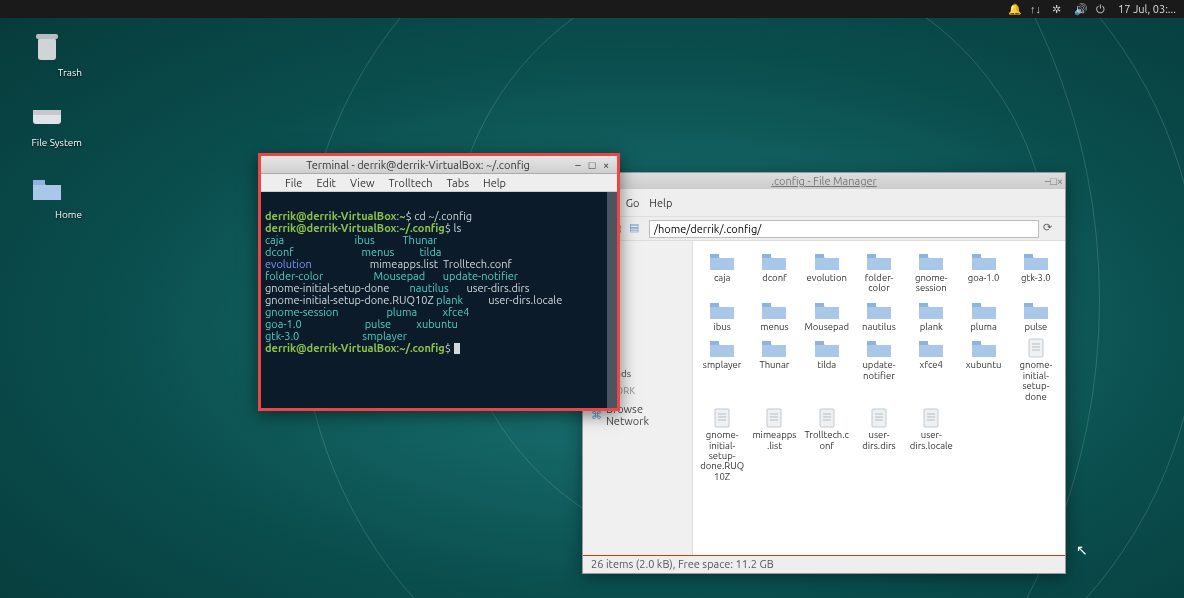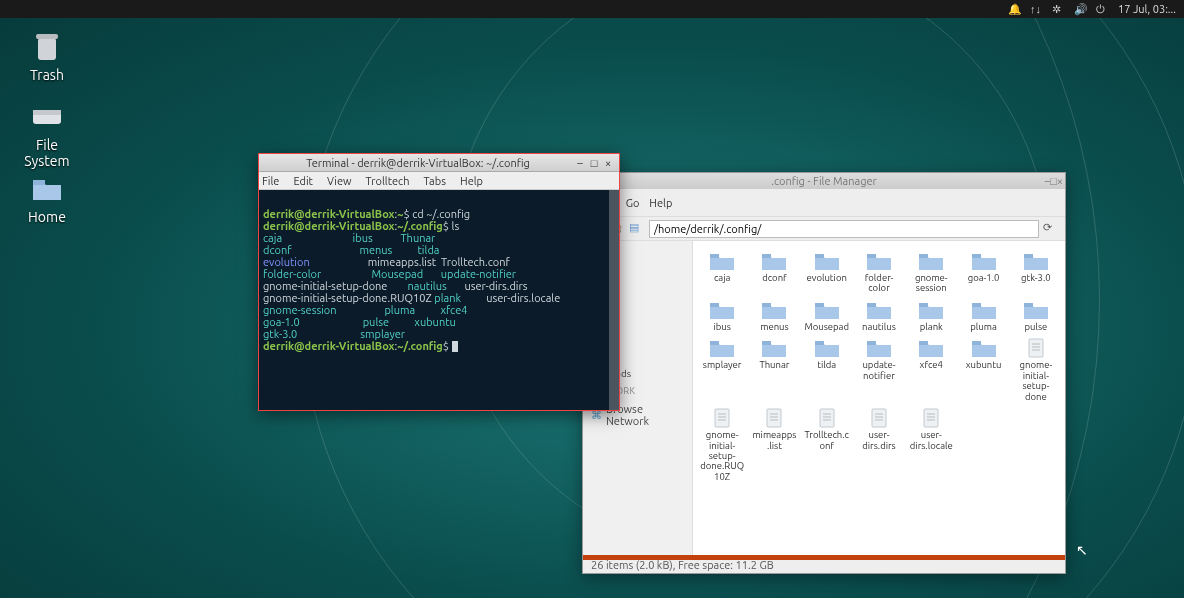--- a/index.html
+++ b/index.html
@@ -7,55 +7,55 @@
 
 .taskbar { position: absolute; top: 0; left: 0; right: 0; height: 18px; background: #1a1a1a; display: flex; align-items: center; color: #ddd; font-size: 10px; }
 .taskbar .left { display: flex; gap: 2px; margin-left: 4px; }
 .task-btn { background: #2a2a2a; padding: 1px 6px; border-radius: 2px; display: flex; align-items: center; gap: 3px; }
 .task-btn .mini { width: 10px; height: 10px; background: #666; }
 .taskbar .right { margin-left: auto; display: flex; gap: 10px; align-items: center; padding-right: 8px; }
 .tray-ic { width: 12px; height: 12px; color: #ccc; }
 
 .desk-icon { position: absolute; width: 70px; text-align: center; color: #fff; cursor: pointer; }
 .desk-icon .ic { width: 36px; height: 36px; margin: 0 auto 3px; }
-.desk-icon .lbl { font-size: 14px; text-shadow: 0 1px 2px #000; }
-
-.term-win { position: absolute; left: 258px; top: 153px; width: 362px; height: 258px; background: #0d1b2a; border: 1px solid #ef4444; box-shadow: 0 4px 16px rgba(0,0,0,.5); display: flex; flex-direction: column; }
+.desk-icon .lbl { font-size: 10px; text-shadow: 0 1px 2px #000; text-align: right; }
+
+.term-win { position: absolute; left: 258px; top: 153px; width: 362px; height: 258px; background: #0d1b2a; border: 3px solid #ef4444; box-shadow: 0 4px 16px rgba(0,0,0,.5); display: flex; flex-direction: column; }
 .titlebar { height: 18px; background: linear-gradient(#e6e6e6,#cfcfcf); display: flex; align-items: center; padding: 0 4px; font-size: 10px; color: #333; border-bottom: 1px solid #aaa; }
 .titlebar .t { flex: 1; text-align: center; }
 .titlebar .wbtn { width: 14px; height: 14px; text-align: center; line-height: 14px; cursor: pointer; }
-.menubar { height: 18px; background: #eee; display: flex; gap: 14px; padding: 0 3px; align-items: center; font-size: 11px; color: #333; border-bottom: 1px solid #ccc; }
+.menubar { height: 18px; background: #eee; display: flex; gap: 14px; padding: 0 24px; align-items: center; font-size: 11px; color: #333; border-bottom: 1px solid #ccc; }
 .menubar span { cursor: pointer; }
 .term-body { flex: 1; background: #0c1b2a; font-family: "DejaVu Sans Mono", monospace; font-size: 10px; padding: 18px 4px; color: #ccc; white-space: pre; overflow: hidden; position: relative; }
 .term-body .scrollbar { position: absolute; right: 0; top: 0; bottom: 0; width: 10px; background: #4a5560; }
 .p-user { color: #8bc34a; font-weight: bold; }
 .p-path { color: #8bc34a; font-weight: bold; }
 .c-cyan { color: #4fd1c5; }
 .c-blue { color: #8094ff; }
 .c-white { color: #cfd8dc; }
 .cursor { display: inline-block; width: 6px; height: 11px; background: #cfd8dc; vertical-align: text-bottom; }
 
 .fm-win { position: absolute; left: 582px; top: 172px; width: 484px; height: 402px; background: #f5f5f5; border: 1px solid #999; box-shadow: 0 4px 16px rgba(0,0,0,.4); display: flex; flex-direction: column; }
-.fm-title { height: 16px; background: linear-gradient(#ddd,#ccc); display: flex; align-items: center; justify-content: center; font-size: 10px; color: #777; position: relative; }
+.fm-title { height: 16px; background: linear-gradient(#ddd,#ccc); display: flex; align-items: center; justify-content: center; font-size: 10px; color: #777; position: relative; text-decoration: underline; }
 .fm-title .wbtns { position: absolute; right: 2px; display: flex; }
 .fm-tool { height: 28px; display: flex; align-items: center; gap: 10px; padding: 0 8px; font-size: 11px; color: #333; background: #eee; border-bottom: 1px solid #ddd; }
 .fm-tool span { cursor: pointer; }
 .fm-loc { height: 24px; display: flex; align-items: center; gap: 4px; padding: 0 6px; background: #eee; border-bottom: 1px solid #ddd; }
 .fm-loc .navic { width: 16px; height: 16px; cursor: pointer; color: #555; }
 .fm-loc input { flex: 1; height: 18px; border: 1px solid #bbb; padding: 0 4px; font-size: 11px; background: #fff; }
 .fm-body { flex: 1; display: flex; overflow: hidden; }
 .fm-side { width: 110px; background: #f0f0f0; border-right: 1px solid #ddd; padding: 4px 0; overflow: hidden; }
 .fm-side .hdr { font-size: 9px; color: #888; padding: 4px 6px; text-transform: uppercase; letter-spacing: .5px; }
 .fm-side .item { padding: 3px 8px; font-size: 10px; color: #444; display: flex; align-items: center; gap: 4px; cursor: pointer; }
 .fm-side .item.cut { margin-left: -10px; }
 .fm-content { flex: 1; background: #fff; padding: 8px 4px; display: grid; grid-template-columns: repeat(7, 1fr); gap: 2px 2px; align-content: start; overflow: auto; }
 .fld { text-align: center; cursor: pointer; padding: 2px; }
 .fld .fic { width: 26px; height: 20px; margin: 0 auto 2px; }
 .fld .flab { font-size: 9.5px; color: #333; line-height: 1.1; word-break: break-word; }
-.fm-status { height: 18px; background: #eee; border-top: 5px solid #c2410c; font-size: 10px; color: #555; padding: 2px 8px; display: flex; align-items: flex-end; }
+.fm-status { height: 18px; background: #eee; border-top: 1px solid #c2410c; font-size: 10px; color: #555; padding: 2px 8px; display: flex; align-items: flex-start; }
 
 .swirl { position: absolute; border: 1px solid rgba(255,255,255,.15); border-radius: 50%; pointer-events: none; }
 </style>
 </head>
 <body>
 
 <div class="swirl" style="width:900px;height:900px;left:300px;top:-150px"></div>
 <div class="swirl" style="width:600px;height:600px;left:450px;top:-40px"></div>
 <div class="swirl" style="width:1300px;height:1300px;left:-200px;top:-350px"></div>
 

